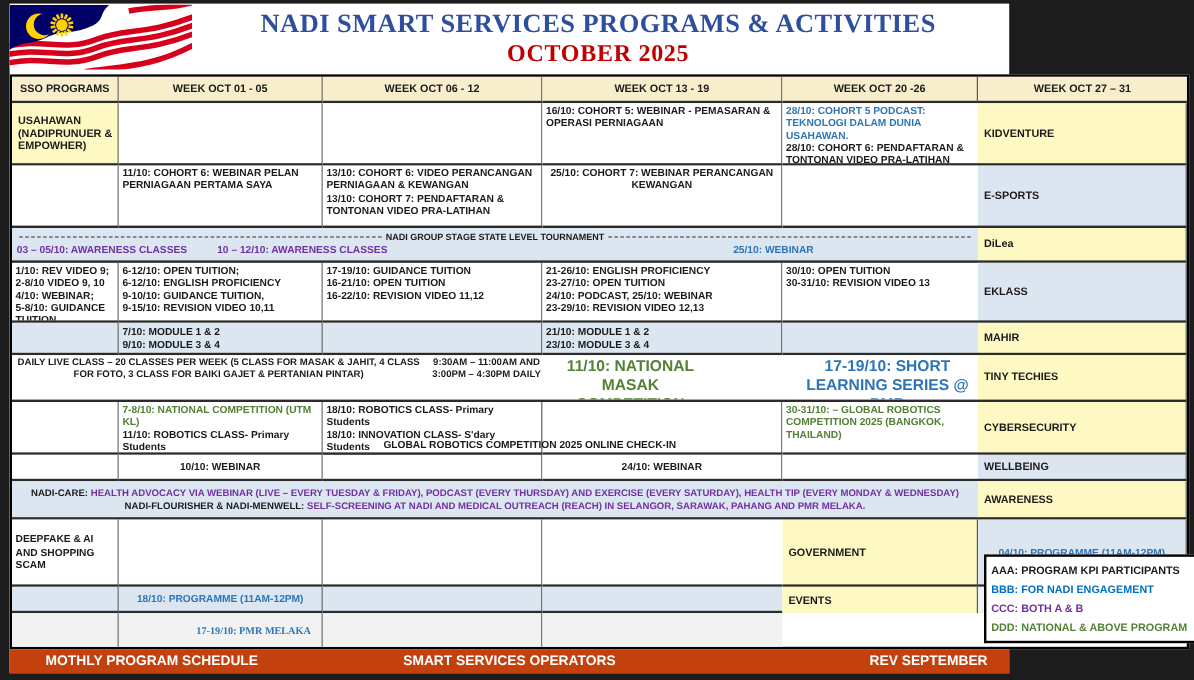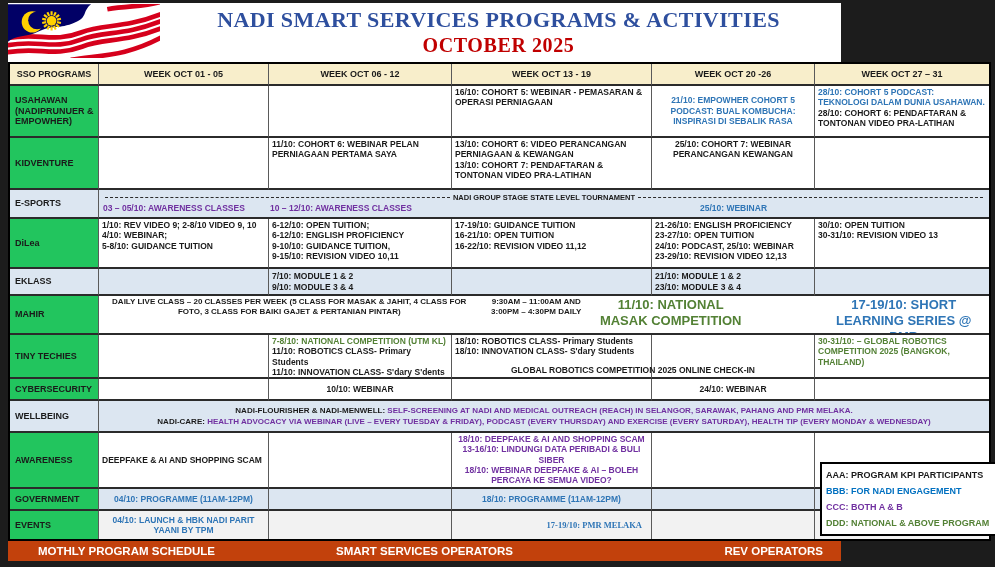--- a/index.html
+++ b/index.html
@@ -12,21 +12,21 @@
   .t2{font-size:20px;font-weight:700;color:#C00000;margin-top:1px;letter-spacing:.6px;}
   
   .tbl{position:absolute;left:0;top:59px;display:grid;
        grid-template-columns:89px 170px 183px 200px 163px 174px;
        grid-template-rows:22px 52px 52px 29px 50px 27px 39px 44px 22px 32px 56px 22px 28px;
        border:2px solid #000;background:#fff;}
   .c{box-sizing:border-box;border-right:1px solid #5a5a5a;border-bottom:2px solid #2b2b2b;
      padding:1px 3px;font-size:8.5px;line-height:1.22;font-weight:700;color:#1a1a1a;overflow:hidden;}
   .lc{border-right:none;} .lr{border-bottom:none;}
   .cream{background:#F8EECB;display:flex;align-items:center;justify-content:center;text-align:center;font-size:9px;}
-  .lab{background:#22c55e;display:flex;align-items:center;font-size:9px;padding-left:5px;}
+  .lab{background:#fef9c3;display:flex;align-items:center;font-size:9px;padding-left:5px;}
   .bluebg{background:#DCE6F1;} .graybg{background:#F2F2F2;} .whitebg{background:#fff;}
   .sp5{grid-column:span 5;}
   .tc{text-align:center;} .tr{text-align:right;}
   .vc{display:flex;flex-direction:column;justify-content:center;}
   .b{color:#2E75B6;} .p{color:#7030A0;} .g{color:#538135;} .k{color:#1a1a1a;}
   .ln{margin:0;}
   
   .esp{position:relative;height:100%;overflow:visible;}
   .dash{display:flex;align-items:center;font-size:7.5px;margin:2px 3px 0;color:#1a1a1a;}
   .dash::before,.dash::after{content:"";flex:1;border-top:1.4px dashed #2b2b2b;}
@@ -103,23 +103,20 @@
       <div class="c cream">WEEK OCT 13 - 19</div>
       <div class="c cream">WEEK OCT 20 -26</div>
       <div class="c cream lc">WEEK OCT 27 – 31</div>
 
       <div class="c lab">USAHAWAN (NADIPRUNUER &amp; EMPOWHER)</div>
       <div class="c whitebg"></div>
       <div class="c whitebg"></div>
       <div class="c whitebg">
           <div class="ln">16/10: COHORT 5: WEBINAR - PEMASARAN &amp; OPERASI PERNIAGAAN</div>
         </div>
-      <div class="c whitebg tc b vc">
-          <div class="ln">21/10: EMPOWHER COHORT 5 PODCAST: BUAL KOMBUCHA: INSPIRASI DI SEBALIK RASA</div>
-        </div>
       <div class="c whitebg lc">
         <div class="ln b">28/10: COHORT 5 PODCAST: TEKNOLOGI DALAM DUNIA USAHAWAN.</div>
         <div class="ln">28/10: COHORT 6: PENDAFTARAN &amp; TONTONAN VIDEO PRA-LATIHAN</div>
       </div>
 
       <div class="c lab">KIDVENTURE</div>
       <div class="c whitebg"></div>
       <div class="c whitebg">
           <div class="ln">11/10: COHORT 6: WEBINAR PELAN PERNIAGAAN PERTAMA SAYA</div>
         </div>
@@ -216,34 +213,29 @@
           <div class="ln">10/10: WEBINAR</div>
         </div>
       <div class="c whitebg"></div>
       <div class="c whitebg tc vc">
           <div class="ln">24/10: WEBINAR</div>
         </div>
       <div class="c whitebg lc"></div>
 
       <div class="c lab bluebg">WELLBEING</div>
       <div class="c bluebg sp5 lc well">
+        <div><span class="k">NADI-CARE:</span> <span class="p">HEALTH ADVOCACY VIA WEBINAR (LIVE – EVERY TUESDAY &amp; FRIDAY), PODCAST (EVERY THURSDAY) AND EXERCISE (EVERY SATURDAY), HEALTH TIP (EVERY MONDAY &amp; WEDNESDAY)</span></div>
         <div><span class="k">NADI-FLOURISHER &amp; NADI-MENWELL:</span> <span class="p">SELF-SCREENING AT NADI AND MEDICAL OUTREACH (REACH) IN SELANGOR, SARAWAK, PAHANG AND PMR MELAKA.</span></div>
-        <div><span class="k">NADI-CARE:</span> <span class="p">HEALTH ADVOCACY VIA WEBINAR (LIVE – EVERY TUESDAY &amp; FRIDAY), PODCAST (EVERY THURSDAY) AND EXERCISE (EVERY SATURDAY), HEALTH TIP (EVERY MONDAY &amp; WEDNESDAY)</span></div>
       </div>
 
       <div class="c lab">AWARENESS</div>
       <div class="c whitebg vc">
           <div class="ln">DEEPFAKE &amp; AI AND SHOPPING SCAM</div>
         </div>
       <div class="c whitebg"></div>
-      <div class="c whitebg tc p">
-        <div class="ln">18/10: DEEPFAKE &amp; AI AND SHOPPING SCAM</div>
-        <div class="ln">13-16/10: LINDUNGI DATA PERIBADI &amp; BULI SIBER</div>
-        <div class="ln">18/10: WEBINAR DEEPFAKE &amp; AI – BOLEH PERCAYA KE SEMUA VIDEO?</div>
-      </div>
       <div class="c whitebg"></div>
       <div class="c whitebg lc"></div>
 
       <div class="c lab">GOVERNMENT</div>
       <div class="c bluebg tc b vc">
           <div class="ln">04/10: PROGRAMME (11AM-12PM)</div>
         </div>
       <div class="c bluebg"></div>
       <div class="c bluebg tc b vc">
           <div class="ln">18/10: PROGRAMME (11AM-12PM)</div>
@@ -266,17 +258,17 @@
     <div class="legend">
       <div class="k">AAA: PROGRAM KPI PARTICIPANTS</div>
       <div style="color:#0070C0;">BBB:  FOR NADI ENGAGEMENT</div>
       <div class="p">CCC:  BOTH  A &amp; B</div>
       <div class="g">DDD: NATIONAL &amp; ABOVE PROGRAM</div>
     </div>
 
     <div class="footer">
       <span class="f-left">MOTHLY PROGRAM SCHEDULE</span>
       <span class="f-center">SMART SERVICES OPERATORS</span>
-      <span class="f-right">REV OPERATORS</span>
+      <span class="f-right">REV SEPTEMBER</span>
     </div>
 
   </div>
 </div>
 
 </body></html>

